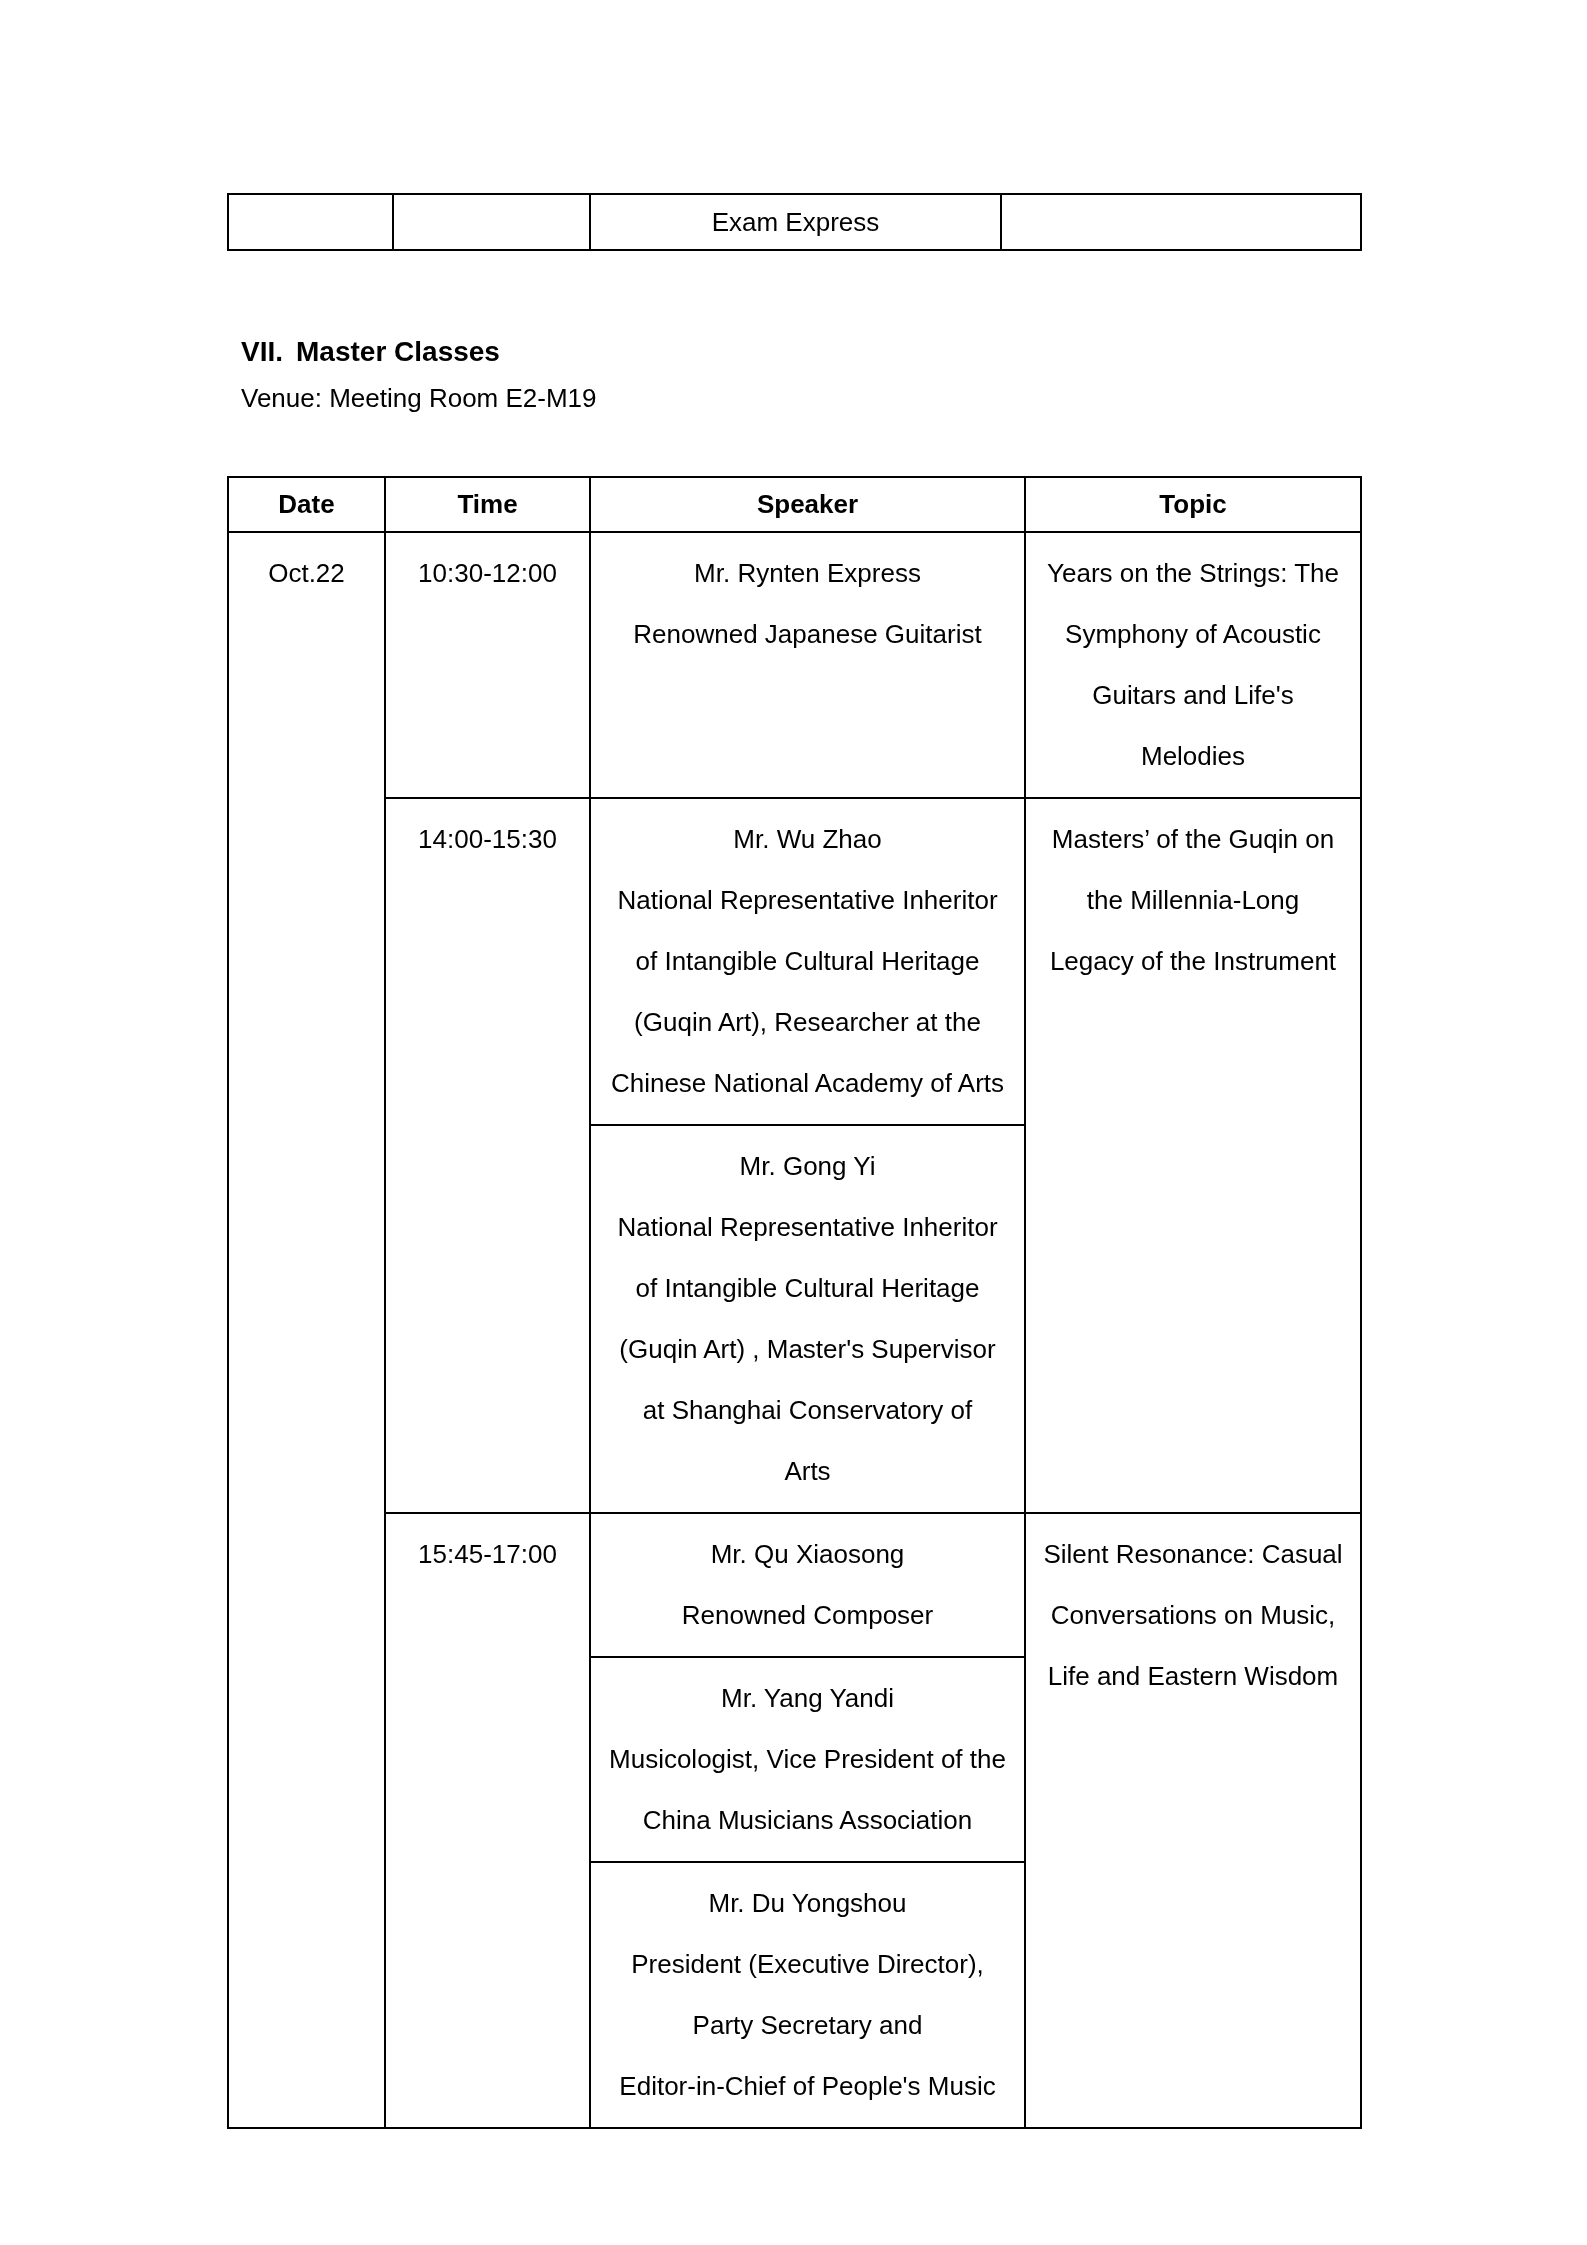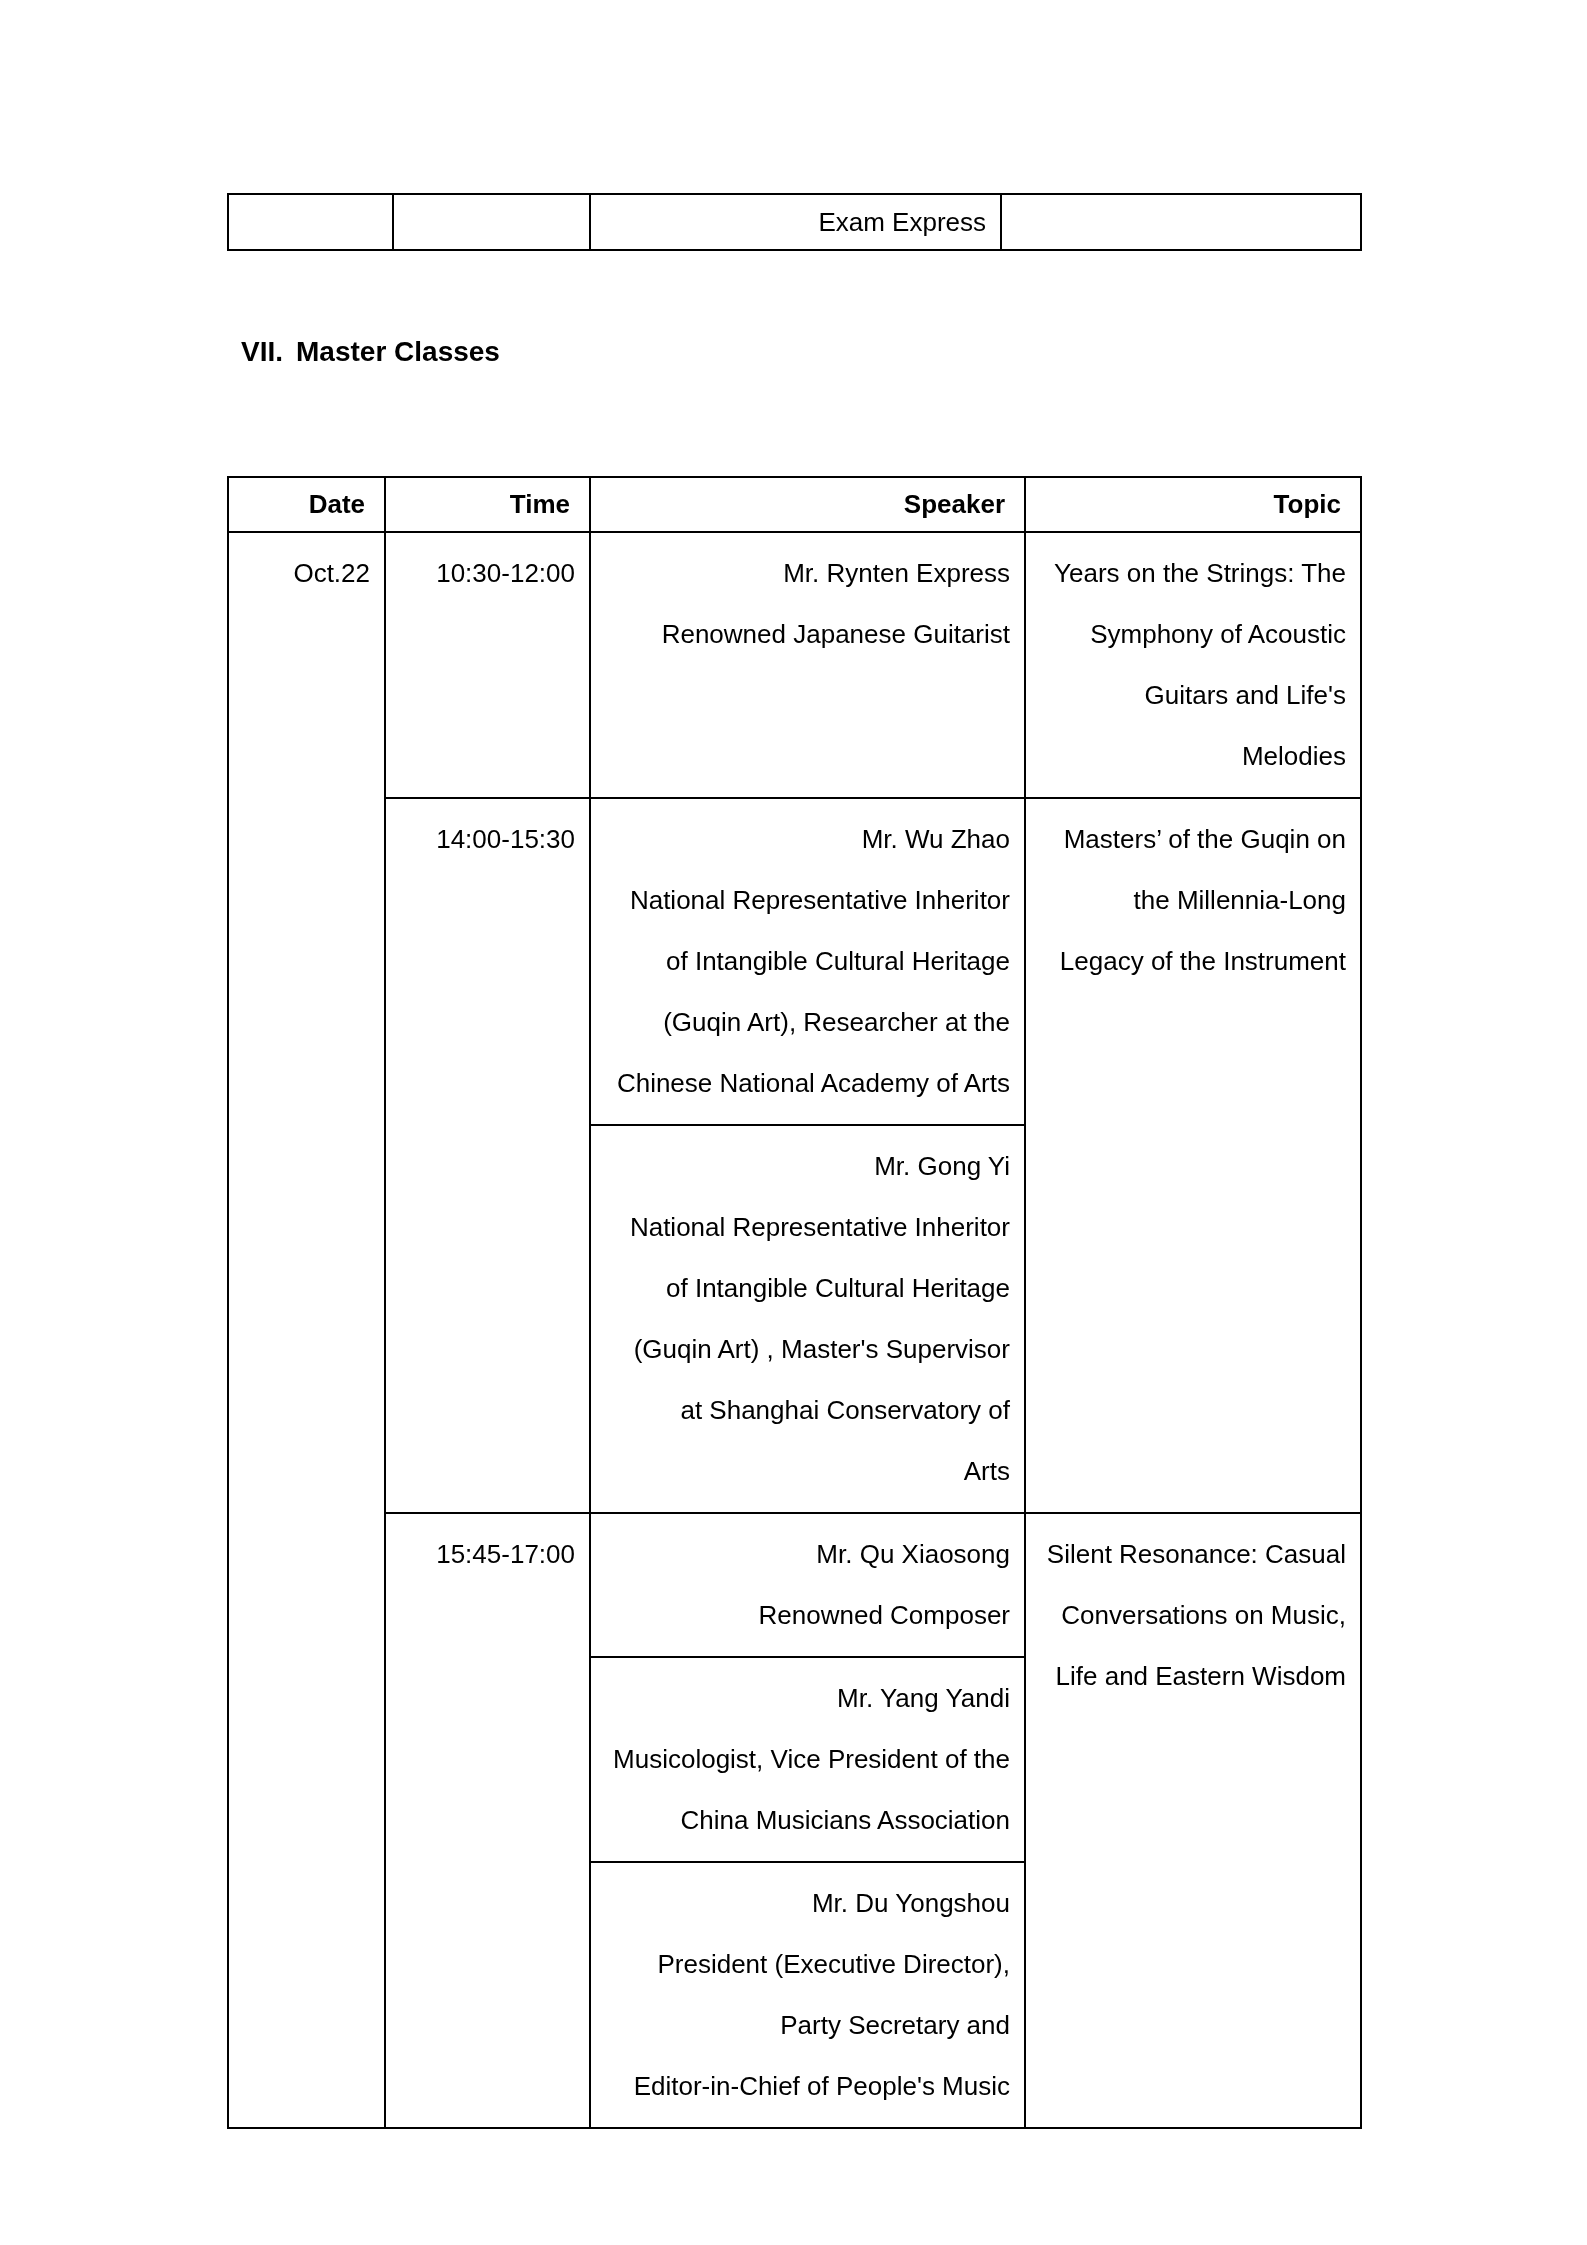--- a/index.html
+++ b/index.html
@@ -7,21 +7,21 @@
     position: relative;
     width: 1587px;
     height: 2245px;
     background: #ffffff;
     color: #000000;
     font-family: "Liberation Sans", sans-serif;
     font-size: 26px;
   }
   table { border-collapse: collapse; table-layout: fixed; }
   table, th, td { border: 2px solid #000000; }
-  th, td { text-align: right; vertical-align: top; overflow: visible; }
+  th, td { text-align: center; vertical-align: top; overflow: visible; }
 
   
   .cont-table { position: absolute; left: 227px; top: 193px; width: 1133px; }
   .cont-table td { height: 54px; vertical-align: middle; padding: 0 14px; }
 
   
   .heading-block { position: absolute; left: 241px; top: 328px; line-height: 47px; }
   .section-heading { font-weight: bold; font-size: 28px; }
   .section-title-gap { margin-left: 13px; text-align: center; }
 
@@ -56,20 +56,21 @@
       <td>Exam Express</td>
       <td></td>
     </tr>
   </tbody>
     </table>
 
   <div class="heading-block">
     <div class="section-heading">
       <span>VII.</span><span class="section-title-gap">Master Classes</span>
     </div>
+    <div>Venue: Meeting Room E2-M19</div>
   </div>
 
   <table class="sched-table">
     <colgroup>
       <col style="width:157px">
         <col style="width:205px">
         <col style="width:435px">
         <col style="width:336px">
     </colgroup>
 

